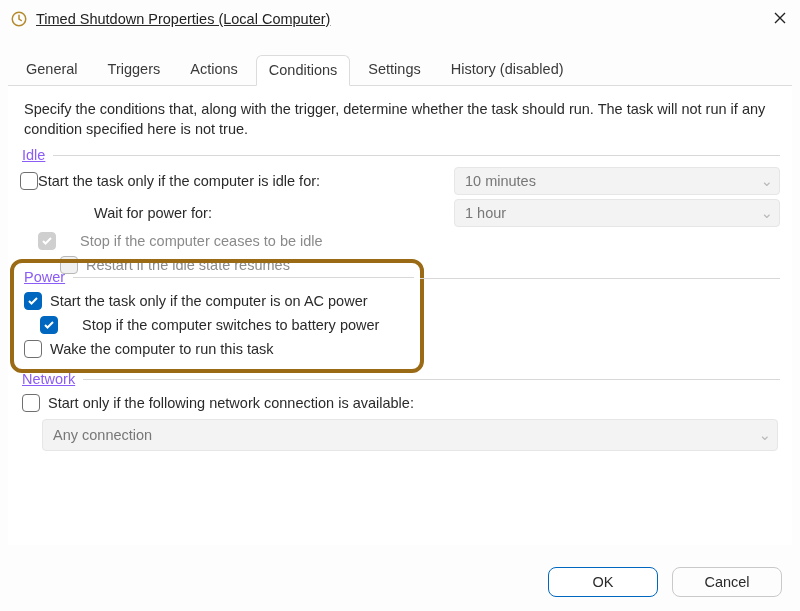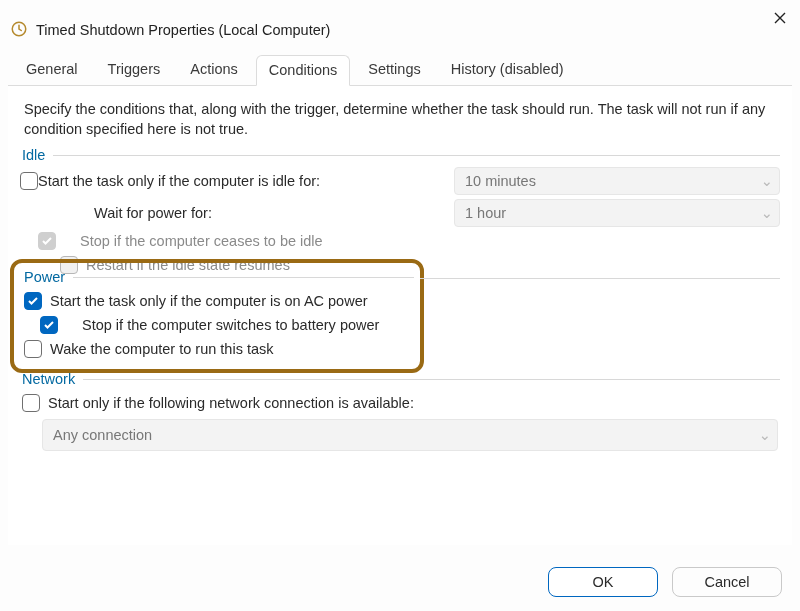--- a/index.html
+++ b/index.html
@@ -23,22 +23,23 @@
     font-size: 14.5px;
     color: var(--text);
     position: relative;
     overflow: hidden;
   }
   
   .titlebar {
     position: relative;
     height: 38px;
     display: flex;
-    align-items: flex-end;
+    align-items: center;
     padding: 0 10px;
+    text-decoration: underline;
   }
   .titlebar .app-icon {
     width: 18px; height: 18px;
     margin-right: 8px;
     display:flex;align-items:center;justify-content:center;
   }
   .titlebar .title {
     font-size: 14.5px;
     color: #222;
   }
@@ -84,22 +85,23 @@
     line-height: 1.35;
   }
   
   .section {
     margin-top: 2px;
   }
   .section-head {
     display:flex;
     align-items:center;
     gap: 8px;
-    color: #0369a1;
+    color: #8b5cf6;
     margin: 4px 0 4px 2px;
+    text-decoration: underline;
   }
   .section-head .rule {
     flex: 1;
     height: 1px;
     background: #d8d8d8;
   }
   
   .row {
     display:flex;
     align-items:center;

